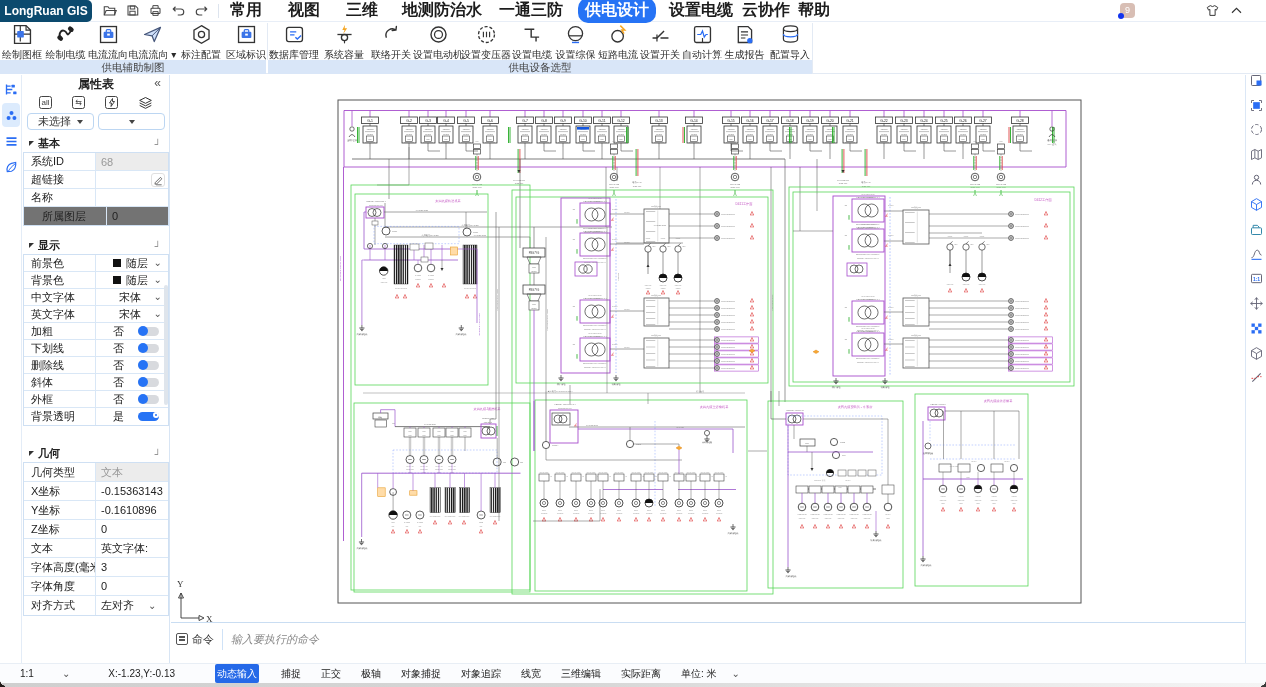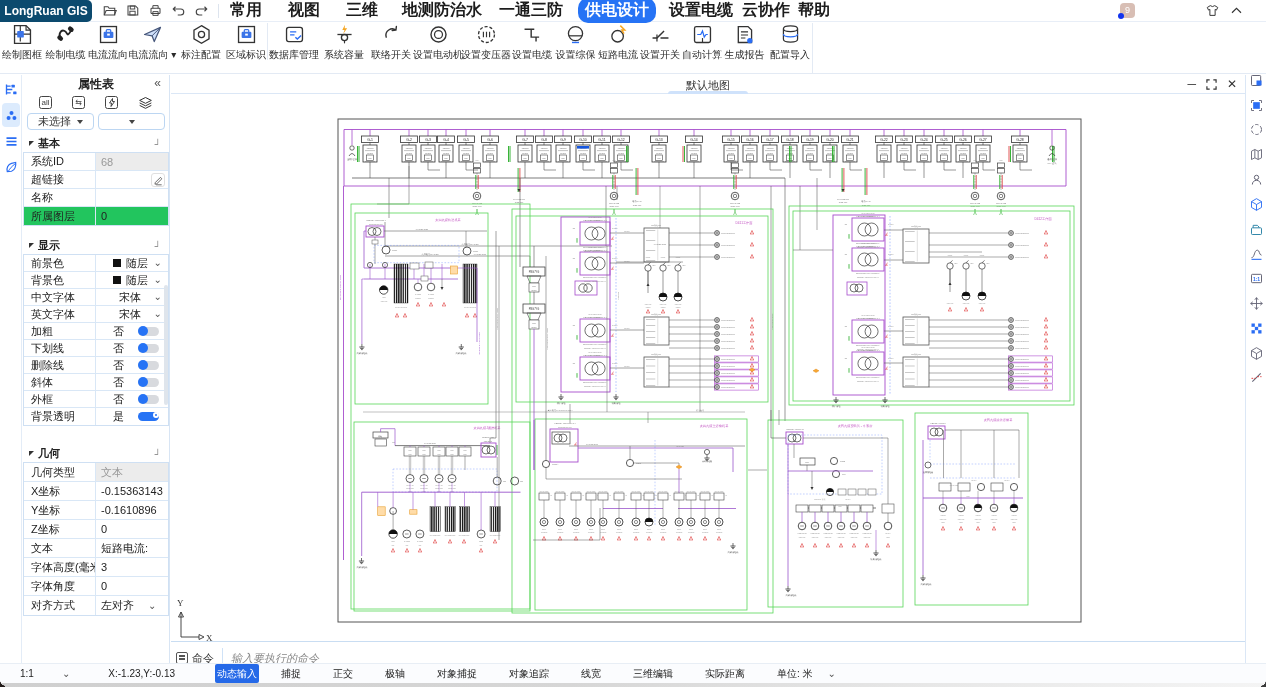--- a/index.html
+++ b/index.html
@@ -41,21 +41,21 @@
 .pgh::before { content:""; width:0; height:0; border-top:5px solid #333; border-right:5px solid transparent; margin-right:4px; }
 .pgh::after { content:"┘"; position:absolute; right:8px; color:#777; font-weight:normal; font-size:9px; }
 .ptable { border:1px solid #cfe0f3; margin:1px 0 0 0; }
 .t17 .pr { height:17px; }
 .t19 .pr { height:19px; }
 .pr { display:flex; height:18px; border-bottom:1px solid #d9e7f6; align-items:center; background:#fff; }
 .pr:last-child { border-bottom:none; }
 .pl { width:72px; flex:none; padding-left:7px; border-right:1px solid #d9e7f6; height:100%; display:flex; align-items:center; white-space:nowrap; overflow:hidden; }
 .pv { flex:1; padding-left:5px; height:100%; display:flex; align-items:center; position:relative; white-space:nowrap; overflow:hidden; }
 .pr.gval .pv { background:#ececec; }
-.pr.hl { background:#22c55e; }
+.pr.hl { background:#737373;padding-left:11px; }
 .grey { color:#999; }
 .vind { margin-left:12px; }
 .pen { position:absolute; right:3px; top:2px; width:14px; height:14px; border:1px solid #e0e0e0; border-radius:3px; background:#fff; display:flex; align-items:center; justify-content:center; }
 .sw { width:8px; height:8px; background:#111; display:inline-block; margin:0 5px 0 12px; }
 .chev { margin-left:auto; margin-right:6px; color:#555; font-size:10px; line-height:8px; }
 .tg { width:21px; height:9px; border-radius:5px; background:#d8dade; display:inline-block; margin-left:14px; position:relative; }
 .tg .knob { position:absolute; left:0px; top:-0.5px; width:10px; height:10px; border-radius:50%; background:#2673f5; }
 .tg.on { background:#2673f5; }
 .tg.on .knob { left:auto; right:0px; background:#2673f5; border:2px solid #fff; width:6px; height:6px; top:-0.5px; }
 #pscroll { position:absolute; right:1px; top:210px; width:4px; height:120px; background:#dfe5ec; border-radius:2px; }
@@ -71,21 +71,21 @@
 #cmdbar .cico { margin-left:5px; width:12px; height:12px; border:1.2px solid #555; border-radius:2px; position:relative; }
 #cmdbar .cico::after { content:""; position:absolute; left:2px; top:2px; width:6px; height:1.5px; background:#555; box-shadow:0 3px 0 #555; }
 #cmdbar .csep { width:1px; height:21px; background:#cfe2f7; margin-left:8px; }
 #cmdhint { font-style:italic; color:#888; margin-left:8px; }
 
 #rightbar { position:absolute; right:0; top:0; width:21px; height:588px; background:#fff; border-left:1px solid #dbe7f6; }
 .rbi { width:21px; height:24.8px; display:flex; align-items:center; justify-content:center; }
 .rbi:first-child { margin-top:-7px; }
 
 #statusbar { position:absolute; left:0; top:663px; width:1266px; height:20px; background:#fbfcfe; border-top:1px solid #e8eef5; display:flex; align-items:center; font-size:10px; color:#222; }
-.sbt { margin-left:32px; }
+.sbt { margin-left:20px; }
 #dyn { margin-left:40px; background:#2569e8; color:#fff; padding:2.5px 2px; border-radius:2px; font-size:10px;text-align:center; }
 #shadow { position:absolute; left:0; top:683px; width:1266px; height:4px; background:linear-gradient(to right, #cfcfcf 0%, #d6d6d6 45%, #e8e8e8 75%, #f4f4f4 100%); }
 #corner { position:absolute; left:0; top:681px; width:5px; height:6px; background:radial-gradient(circle at 5px 0px, transparent 4.5px, #221a18 4.8px); }
 #corner2 { position:absolute; right:0; top:681px; width:5px; height:6px; background:radial-gradient(circle at 0px 0px, transparent 4.5px, #3a3a3a 4.8px); }
 </style></head>
 <body>
 <div id="menubar">
   <div id="logo">LongRuan GIS</div>
   <div class="mbtn" style="margin-left:10px">
       <svg class="mic" viewBox="0 0 20 20">
@@ -269,20 +269,25 @@
       </div>
       <div class="ritem" style="width:48px">
         <svg class="ric" viewBox="0 0 26 26">
           <ellipse cx="13" cy="6.5" rx="8" ry="3.2" fill="none" stroke="#333" stroke-width="1.4"></ellipse>
           <path d="M5 6.5 v12 c0 1.8 3.6 3.2 8 3.2 s8 -1.4 8 -3.2 v-12" fill="none" stroke="#333" stroke-width="1.4"></path>
           <path d="M5 12.5 c0 1.8 3.6 3.2 8 3.2 s8 -1.4 8 -3.2" fill="none" stroke="#2a6df4" stroke-width="1.4"></path>
         </svg>
         <div class="rlab">配置导入</div>
       </div>
     </div>
+  <div id="rband">
+      <div class="bandcell" style="width:266px">供电辅助制图</div>
+      <div style="width:2px"></div>
+      <div class="bandcell" style="flex:1">供电设备选型</div>
+    </div>
   <div id="rsep"></div>
     <div id="rend"></div>
 </div>
 <div id="content">
   <div id="leftstrip">
     <div class="lsi" style="margin-top:2px">
         <svg class="sic" viewBox="0 0 18 18">
           <path d="M3 3 v12 M3 5 h5 M3 9 h7 M3 13 h5" stroke="#2a6df4" stroke-width="1.6" fill="none"></path>
           <rect x="9" y="3.4" width="4" height="3.2" rx="0.6" fill="#2a6df4"></rect>
           <rect x="11" y="11.4" width="4" height="3.2" rx="0.6" fill="#2a6df4"></rect>
@@ -457,21 +462,21 @@
         <div class="pr ">
           <div class="pl">Y坐标</div>
           <div class="pv">-0.1610896</div>
         </div>
         <div class="pr ">
           <div class="pl">Z坐标</div>
           <div class="pv">0</div>
         </div>
         <div class="pr ">
           <div class="pl">文本</div>
-          <div class="pv">短路电流:</div>
+          <div class="pv">英文字体:</div>
         </div>
         <div class="pr ">
           <div class="pl">
             <span style="font-size:11px">字体高度(毫米)</span>
           </div>
           <div class="pv">3</div>
         </div>
         <div class="pr ">
           <div class="pl">字体角度</div>
           <div class="pv">0</div>
@@ -480,31 +485,20 @@
           <div class="pl">对齐方式</div>
           <div class="pv">
             <span>左对齐</span>
             <span class="chev" style="margin-left:14px">⌄</span>
           </div>
         </div>
       </div>
     <div id="pscroll"></div>
   </div>
   <div id="canvascol">
-    <div id="tabbar">
-      <span id="tabname">默认地图</span>
-      <div id="tabund"></div>
-      <div id="wctl">
-          <span>─</span>
-          <svg width="11" height="11" viewBox="0 0 12 12" style="margin-top:1px">
-            <path d="M1 4 V1 h3 M8 1 h3 v3 M11 8 v3 h-3 M4 11 H1 V8" fill="none" stroke="#333" stroke-width="1.3"></path>
-          </svg>
-          <span>✕</span>
-        </div>
-    </div>
     <div id="draw">
       <svg width="1074" height="547" viewBox="171 94 1074 547" font-family="Liberation Sans, sans-serif">
         <defs>
           <pattern id="combp" width="2.2" height="4" patternUnits="userSpaceOnUse">
             <rect width="1.3" height="4" fill="#111"></rect>
           </pattern>
         </defs>
         <rect x="338" y="119" width="743" height="503" fill="none" stroke="#555" stroke-width="1"></rect>
         <g>
             <line x1="344" y1="129.5" x2="1066" y2="129.5" stroke="#a64ccc" stroke-width="0.9"></line>

